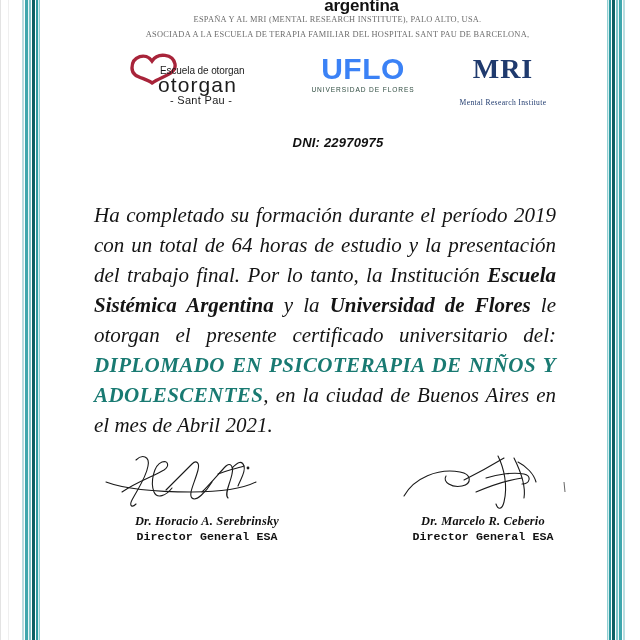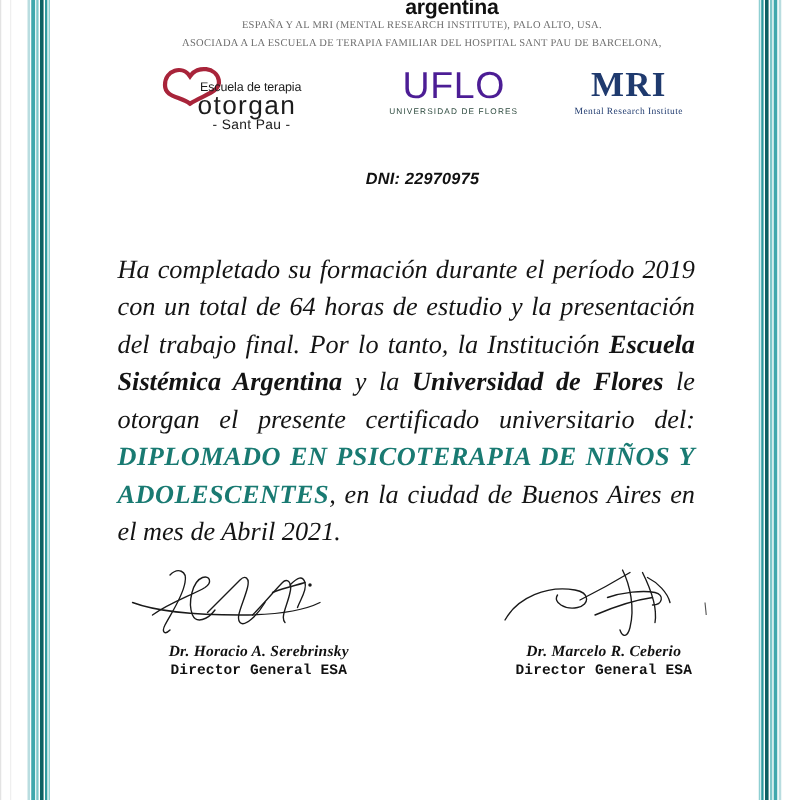--- a/index.html
+++ b/index.html
@@ -139,24 +139,24 @@
   
   .logo-uflo {
     position: absolute;
     left: 263px;
     top: 6px;
     width: 120px;
     text-align: center;
   }
   .logo-uflo .u1 {
     font-family: "Liberation Sans", sans-serif;
-    font-weight: normal;
+    font-weight: bold;
     font-size: 30px;
     line-height: 30px;
-    color: #4c1d95;
+    color: #3b82f6;
     letter-spacing: 0.5px;
   }
   .logo-uflo .u2 {
     font-family: "Liberation Sans", sans-serif;
     font-size: 6.6px;
     color: #2d4a3e;
     letter-spacing: 0.9px;
     margin-top: 2px;
   }
 
@@ -174,21 +174,21 @@
     font-size: 28px;
     line-height: 29px;
     color: #1f3a6e;
     letter-spacing: 1px;
   }
   .logo-mri .m2 {
     font-family: "Liberation Serif", serif;
     font-size: 7.6px;
     color: #1f3a6e;
     letter-spacing: 0.35px;
-    margin-top: 1px;
+    margin-top: 15px;
   }
 
   
   .recipient {
     position: absolute;
     left: 40px;
     right: 30px;
     top: 132px;
     text-align: center;
   }
@@ -326,21 +326,21 @@
   </div>
 
   <div class="logos">
 
     <div class="logo-esc">
       <span class="heart">
         <svg width="58" height="40" viewBox="0 0 58 40">
           <path d="M4 18 C4 6, 18 2, 24 11 C30 2, 45 4, 47 14 C49 24, 34 26, 24 33 C16 27, 4 28, 4 18 Z" fill="none" stroke="#a8243a" stroke-width="3.4" stroke-linecap="round"></path>
         </svg>
       </span>
-      <div class="l1">Escuela de terapia</div>
+      <div class="l1">Escuela de otorgan</div>
       <div class="l2">otorgan</div>
       <div class="l3">- Sant Pau -</div>
     </div>
 
     <div class="logo-uflo">
       <div class="u1">UFLO</div>
       <div class="u2">UNIVERSIDAD DE FLORES</div>
     </div>
 
     <div class="logo-mri">

